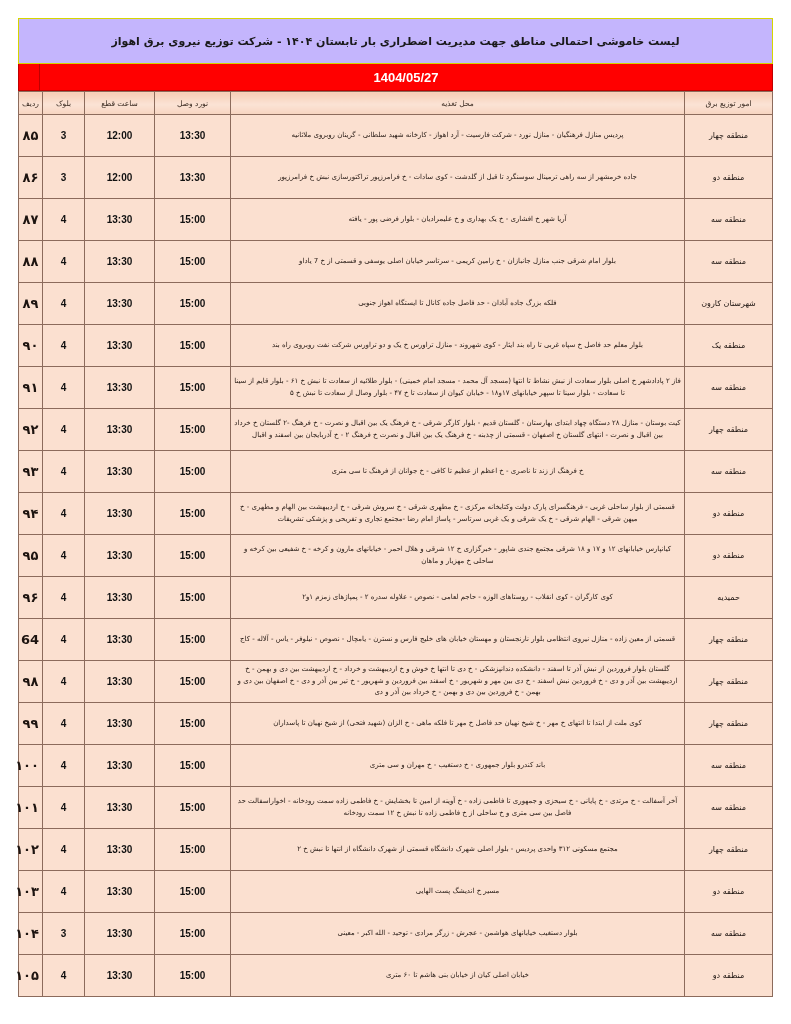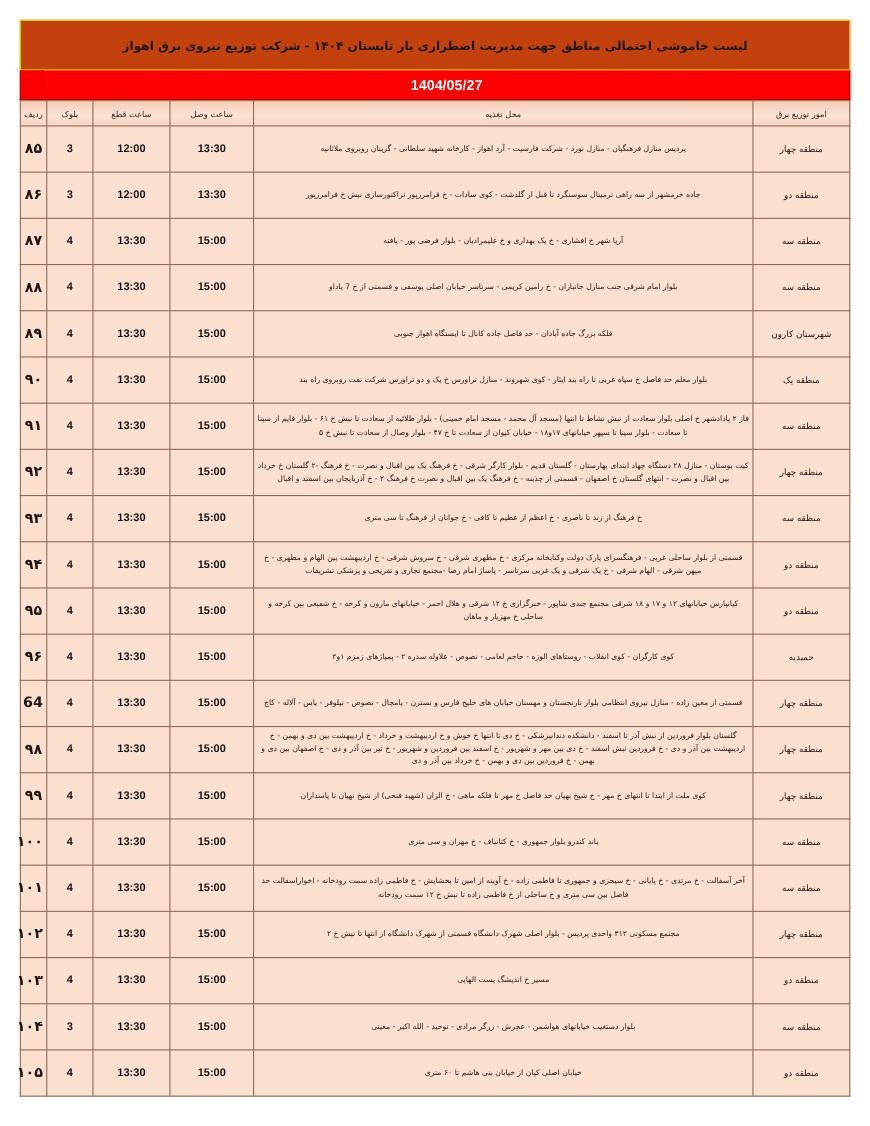--- a/index.html
+++ b/index.html
@@ -15,21 +15,21 @@
     direction: rtl;
   }
   .page {
     width: 791px;
     box-sizing: border-box;
     padding: 10px 8px 8px 8px;
     background: #ffffff;
   }
   
   .title-banner {
-    background: #c2410c;
+    background: #c4b5fd;
     border: 1px solid #d6d600;
     height: 44px;
     display: flex;
     align-items: center;
     justify-content: center;
     margin: 8px 10px 0 10px;
   }
   .title-banner .title-text {
     font-size: 11px;
     font-weight: bold;
@@ -157,21 +157,21 @@
       <col class="c-mahal">
       <col class="c-vasl">
       <col class="c-ghat">
       <col class="c-block">
       <col class="c-radif">
     </colgroup>
     <thead>
       <tr class="head-row">
         <th>امور توزیع برق</th>
         <th>محل تغذیه</th>
-        <th>ساعت وصل</th>
+        <th>نورد وصل</th>
         <th>ساعت قطع</th>
         <th>بلوک</th>
         <th>ردیف</th>
       </tr>
     </thead>
     <tbody>
         <tr>
           <td class="cell-omoor">منطقه چهار</td>
           <td class="cell-mahal">پردیس منازل فرهنگیان - منازل نورد - شرکت فارسیت - آرد اهواز - کارخانه شهید سلطانی - گرینان روبروی ملاثانیه</td>
           <td class="cell-time">13:30</td>
@@ -286,21 +286,21 @@
         <tr>
           <td class="cell-omoor">منطقه چهار</td>
           <td class="cell-mahal">کوی ملت از ابتدا تا انتهای خ مهر - خ شیخ نهیان حد فاصل خ مهر تا فلکه ماهی - خ الزان (شهید فتحی) از شیخ نهیان تا پاسداران</td>
           <td class="cell-time">15:00</td>
           <td class="cell-time">13:30</td>
           <td class="cell-block">4</td>
           <td class="cell-radif">۹۹</td>
         </tr>
         <tr>
           <td class="cell-omoor">منطقه سه</td>
-          <td class="cell-mahal">باند کندرو بلوار جمهوری - خ کتانباف - خ مهران و سی متری</td>
+          <td class="cell-mahal">باند کندرو بلوار جمهوری - خ دستغیب - خ مهران و سی متری</td>
           <td class="cell-time">15:00</td>
           <td class="cell-time">13:30</td>
           <td class="cell-block">4</td>
           <td class="cell-radif">۱۰۰</td>
         </tr>
         <tr>
           <td class="cell-omoor">منطقه سه</td>
           <td class="cell-mahal">آخر آسفالت - خ مرتدی - خ پایانی - خ سیحزی و جمهوری تا فاطمی زاده - خ آوینه از امین تا بخشایش - خ فاطمی زاده سمت رودخانه - اخواراسفالت حد فاصل بین سی متری و خ ساحلی از خ فاطمی زاده تا نبش خ ۱۲ سمت رودخانه</td>
           <td class="cell-time">15:00</td>
           <td class="cell-time">13:30</td>

